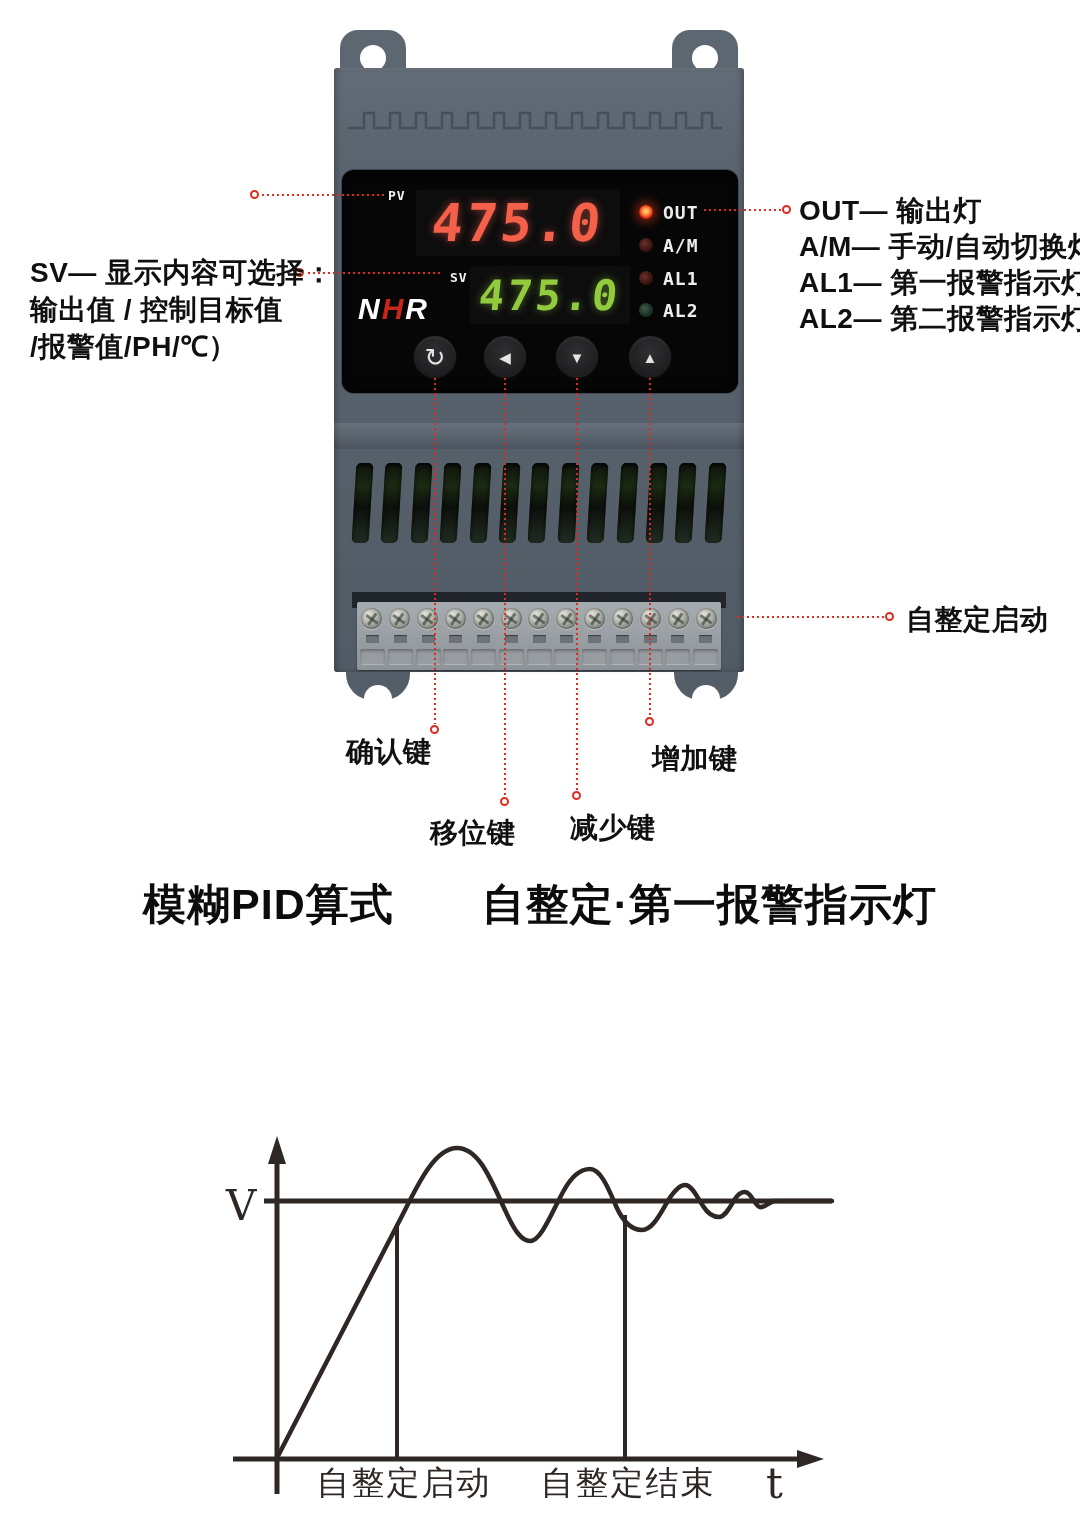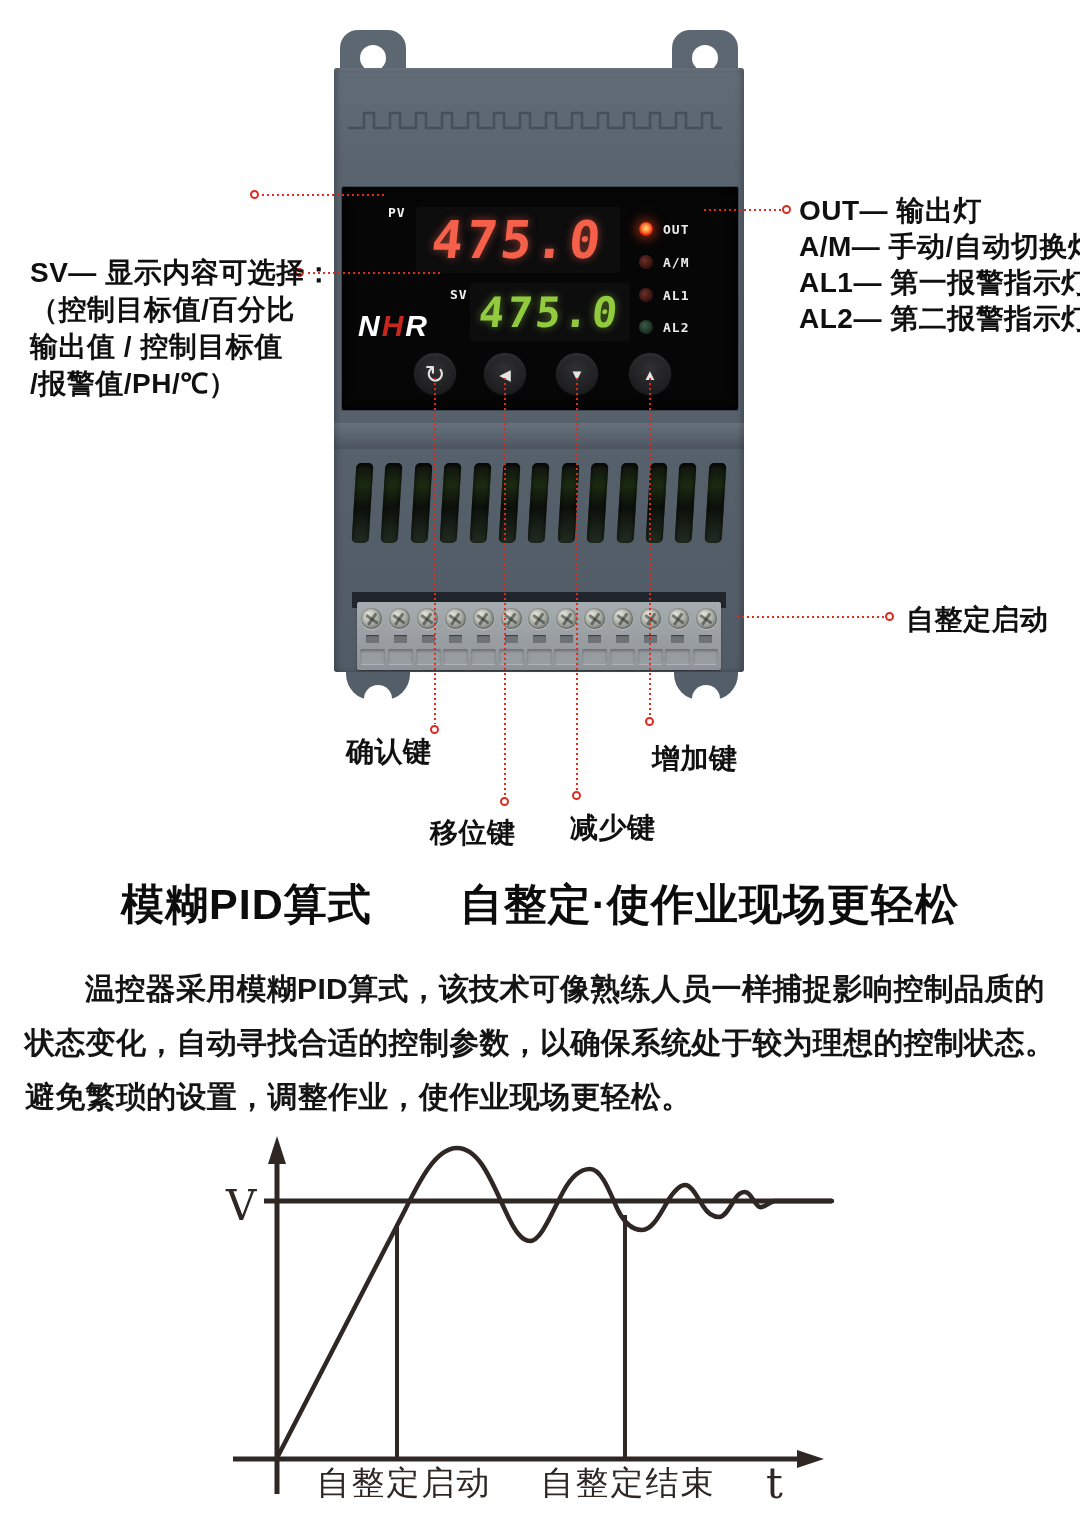--- a/index.html
+++ b/index.html
@@ -13,40 +13,40 @@
   .ear-bottom{position:absolute;top:640px;width:64px;height:60px;background:#545e69;border-radius:0 0 26px 26px;}
   .ear-bottom.left{left:346px}.ear-bottom.right{left:674px}
   .ear-bnotch{position:absolute;left:50%;bottom:0;transform:translateX(-50%);width:28px;height:15px;border-radius:14px 14px 0 0;background:#fff;}
   .device-body{position:absolute;left:334px;top:68px;width:410px;height:604px;border-radius:3px;
      background:linear-gradient(180deg,#626c77 0%,#5a646f 16%,#57616c 58%,#515b66 100%);
      box-shadow:inset 4px 0 7px -3px rgba(0,0,0,.35), inset -4px 0 7px -3px rgba(0,0,0,.35), inset 0 2px 2px rgba(255,255,255,.12);}
   .zigzag{position:absolute;left:0;top:36px;width:100%;height:32px;}
   .body-step{position:absolute;left:0;top:355px;width:100%;height:26px;
      background:linear-gradient(180deg,rgba(255,255,255,.10) 0%,rgba(255,255,255,.03) 45%,rgba(0,0,0,.12) 100%);}
 
-  .display-panel{position:absolute;left:8px;top:119px;width:396px;height:223px;background:#060607;border-radius:2px;
+  .display-panel{position:absolute;left:8px;top:102px;width:396px;height:223px;background:#060607;border-radius:12px;
      box-shadow:inset 0 0 14px rgba(0,0,0,.95), 0 0 0 1px #3f4852;}
   .scr-label{position:absolute;color:#f2f2f2;font-family:"DejaVu Sans Mono",monospace;font-size:13px;font-weight:bold;letter-spacing:1px;}
   .pv-lab{left:46px;top:18px}.sv-lab{left:108px;top:100px}
   .digit-box{position:absolute;background:#0d0d0e;border-radius:3px;display:flex;align-items:center;justify-content:center;}
   .pv-box{left:74px;top:20px;width:204px;height:66px;}
   .sv-box{left:128px;top:96px;width:160px;height:58px;}
   .digits{font-family:"DejaVu Sans Mono",monospace;font-weight:bold;transform:skewX(-6deg);letter-spacing:3px;}
   .pv-box .digits{font-size:52px;color:#f4604a;text-shadow:0 0 9px rgba(244,96,74,.55);}
   .sv-box .digits{font-size:42px;color:#93cb3e;text-shadow:0 0 8px rgba(147,203,62,.5);}
   .brand{position:absolute;left:16px;top:122px;font-size:30px;font-weight:800;letter-spacing:2px;color:#fff;font-style:italic;}
   .brand .bh{color:#c8251d;}
   .led-row{position:absolute;left:297px;display:flex;align-items:center;gap:10px;height:16px;}
   .led-row.r1{top:34px}.led-row.r2{top:67px}.led-row.r3{top:100px}.led-row.r4{top:132px}
   .led{width:14px;height:14px;border-radius:50%;flex:0 0 auto;}
   .led.on{background:radial-gradient(circle at 50% 45%, #ffe27a 0%, #ff8a3c 35%, #e52412 65%, #9c0f05 100%);
           box-shadow:0 0 11px 3px rgba(255,70,30,.55);}
   .led.dim-red{background:radial-gradient(circle at 40% 40%, #6b3028 0%, #3a1410 60%, #2a0d09 100%);}
   .led.dim-green{background:radial-gradient(circle at 40% 40%, #3c5a46 0%, #1c3124 60%, #122017 100%);}
-  .led-label{color:#ededed;font-family:"DejaVu Sans Mono",monospace;font-size:13px;font-weight:bold;letter-spacing:1px;}
+  .led-label{color:#ededed;font-family:"DejaVu Sans Mono",monospace;font-size:18px;font-weight:bold;letter-spacing:1px;}
   .btn{position:absolute;top:166px;width:42px;height:42px;border-radius:50%;cursor:pointer;
        background:radial-gradient(circle at 50% 38%, #303032 0%, #1e1e20 68%, #151516 100%);
        box-shadow:inset 0 2px 3px rgba(255,255,255,.07), 0 0 0 1px #0c0c0d;
        display:flex;align-items:center;justify-content:center;color:#e4e4e4;}
   .btn.b1{left:72px}.btn.b2{left:142px}.btn.b3{left:214px}.btn.b4{left:287px}
   .btn .g-cycle{font-size:25px;line-height:1;}
   .btn .g-arrow{font-size:15px;line-height:1;}
 
   .vents{position:absolute;left:20px;top:395px;width:370px;height:80px;display:flex;justify-content:space-between;}
   .vent-slot{width:17px;height:100%;border-radius:5px;transform:skewX(-3.5deg);
@@ -260,42 +260,36 @@
     <div class="lcirc lc-k1"></div>
   <div class="vdots ld-k2"></div>
     <div class="lcirc lc-k2"></div>
   <div class="vdots ld-k3"></div>
     <div class="lcirc lc-k3"></div>
   <div class="vdots ld-k4"></div>
     <div class="lcirc lc-k4"></div>
 
   <div class="ann ann-sv">
     <div>SV— 显示内容可选择：</div>
-    <div>（控制目标值/百分比</div>
     <div>输出值 /  控制目标值</div>
     <div>/报警值/PH/℃）</div>
   </div>
   <div class="ann ann-right">
     <div>OUT— 输出灯</div>
     <div>A/M— 手动/自动切换灯</div>
     <div>AL1— 第一报警指示灯</div>
     <div>AL2— 第二报警指示灯</div>
   </div>
   <div class="ann ann-term">自整定启动</div>
   <div class="ann ann-k1">确认键</div>
   <div class="ann ann-k2">移位键</div>
   <div class="ann ann-k3">减少键</div>
   <div class="ann ann-k4">增加键</div>
 
-  <div class="heading">模糊PID算式　　自整定·使作业现场更轻松</div>
-  <div class="para">
-    <div class="para-line indent">温控器采用模糊PID算式，该技术可像熟练人员一样捕捉影响控制品质的</div>
-    <div class="para-line">状态变化，自动寻找合适的控制参数，以确保系统处于较为理想的控制状态。</div>
-    <div class="para-line">避免繁琐的设置，调整作业，使作业现场更轻松。</div>
-  </div>
+  <div class="heading">模糊PID算式　　自整定·第一报警指示灯</div>
 
   <svg class="chart" viewBox="0 0 700 400">
     <line class="axis" x1="97" y1="372" x2="97" y2="30"></line>
     <polygon points="97,14 88,42 106,42"></polygon>
     <line class="axis" x1="53" y1="337" x2="624" y2="337"></line>
     <polygon points="644,337 617,328 617,346"></polygon>
     <line class="axis" x1="84" y1="79" x2="652" y2="79"></line>
     <line class="vline" x1="217" y1="102" x2="217" y2="337"></line>
     <line class="vline" x1="445" y1="93" x2="445" y2="337"></line>
     <path class="curve" d="M98,334 L224,90

